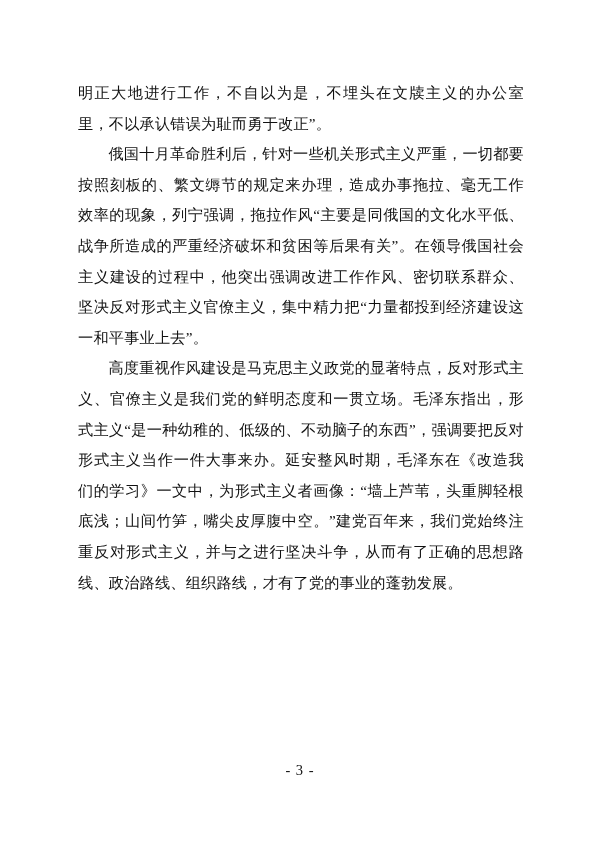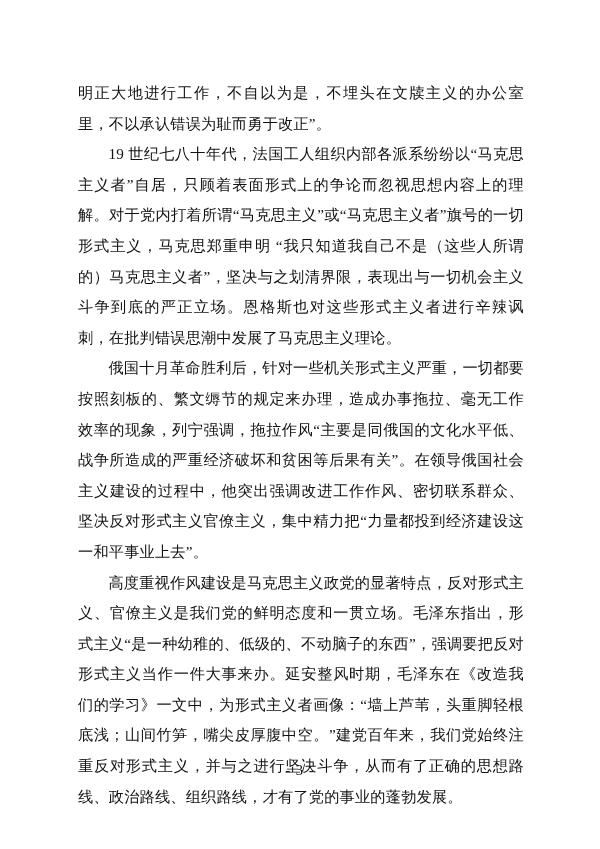--- a/index.html
+++ b/index.html
@@ -48,19 +48,18 @@
     color: #111111;
     letter-spacing: 1px;
   }
 </style>
 </head>
 <body>
 
 <div class="page">
   <div class="page-inner">
     <p class="para">明正大地进行工作，不自以为是，不埋头在文牍主义的办公室里，不以承认错误为耻而勇于改正”。</p>
-    <p class="para indent">19 世纪七八十年代，法国工人组织内部各派系纷纷以“马克思主义者”自居，只顾着表面形式上的争论而忽视思想内容上的理解。对于党内打着所谓“马克思主义”或“马克思主义者”旗号的一切形式主义，马克思郑重申明 “我只知道我自己不是（这些人所谓的）马克思主义者”，坚决与之划清界限，表现出与一切机会主义斗争到底的严正立场。恩格斯也对这些形式主义者进行辛辣讽刺，在批判错误思潮中发展了马克思主义理论。</p>
     <p class="para indent">俄国十月革命胜利后，针对一些机关形式主义严重，一切都要按照刻板的、繁文缛节的规定来办理，造成办事拖拉、毫无工作效率的现象，列宁强调，拖拉作风“主要是同俄国的文化水平低、战争所造成的严重经济破坏和贫困等后果有关”。在领导俄国社会主义建设的过程中，他突出强调改进工作作风、密切联系群众、坚决反对形式主义官僚主义，集中精力把“力量都投到经济建设这一和平事业上去”。</p>
     <p class="para indent">高度重视作风建设是马克思主义政党的显著特点，反对形式主义、官僚主义是我们党的鲜明态度和一贯立场。毛泽东指出，形式主义“是一种幼稚的、低级的、不动脑子的东西”，强调要把反对形式主义当作一件大事来办。延安整风时期，毛泽东在《改造我们的学习》一文中，为形式主义者画像：“墙上芦苇，头重脚轻根底浅；山间竹笋，嘴尖皮厚腹中空。”建党百年来，我们党始终注重反对形式主义，并与之进行坚决斗争，从而有了正确的思想路线、政治路线、组织路线，才有了党的事业的蓬勃发展。</p>
 
   </div>
   <div class="pagenum">- 3 -</div>
 </div>
 
 </body></html>

